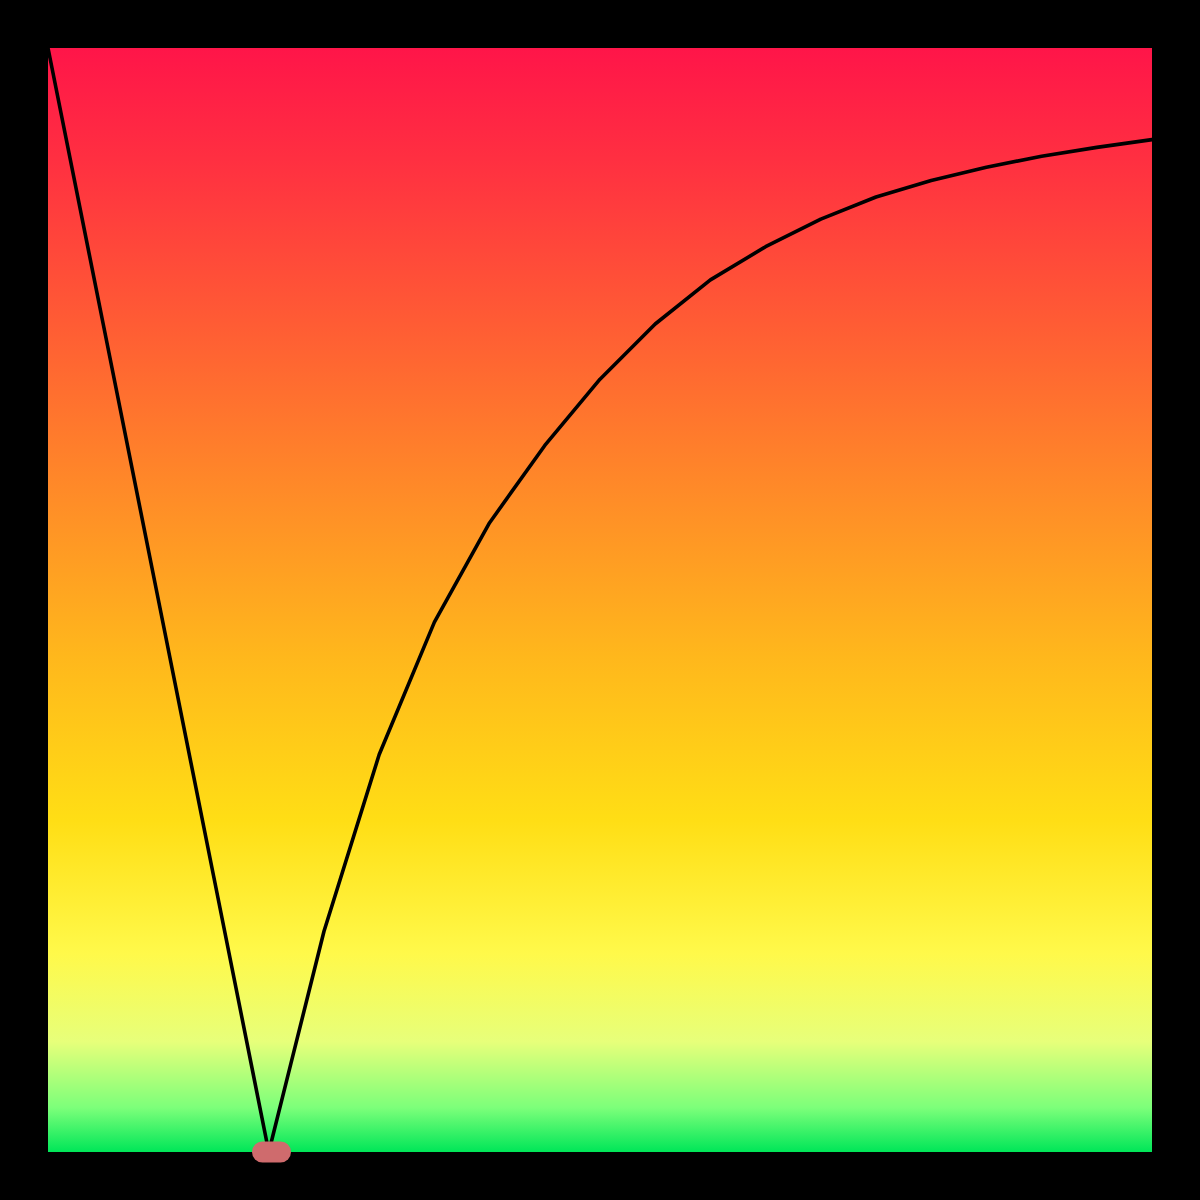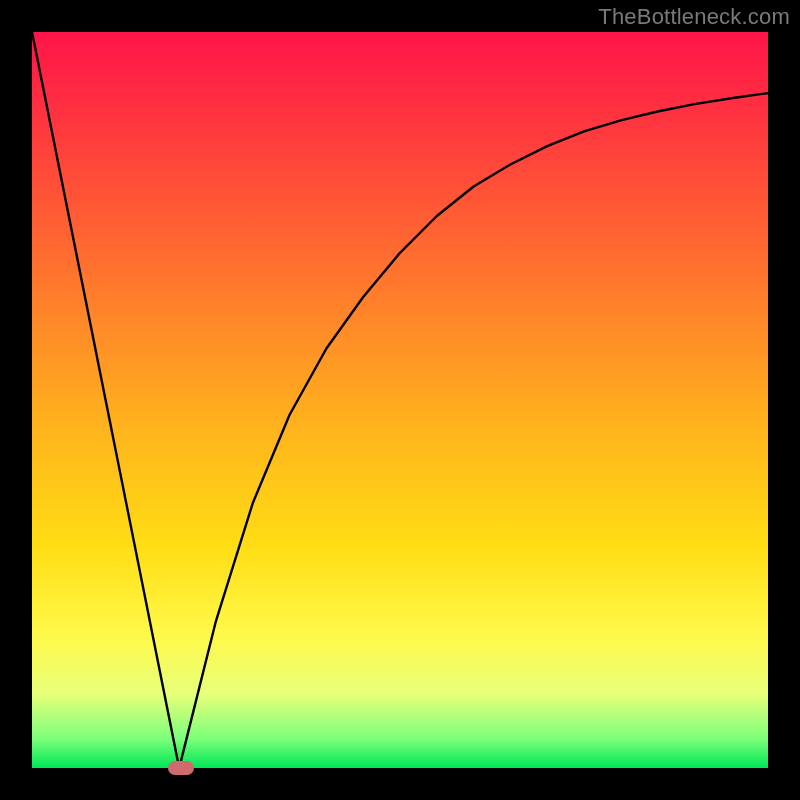--- a/index.html
+++ b/index.html
@@ -66,15 +66,14 @@
 
 <div class="frame">
 
   <div class="plot">
     <svg viewBox="0 0 736 736" preserveAspectRatio="none">
       <path id="curve-path" fill="none" stroke="#000" stroke-width="2.4" stroke-linejoin="round" stroke-linecap="round" d="M0.00 0.00 L36.80 184.00 L73.60 368.00 L110.40 552.00 L132.48 662.40 L139.84 699.20 L147.20 736.00 L147.20 736.00 L161.92 677.12 L184.00 588.80 L220.80 471.04 L257.60 382.72 L294.40 316.48 L331.20 264.96 L368.00 220.80 L404.80 184.00 L441.60 154.56 L478.40 132.48 L515.20 114.08 L552.00 99.36 L588.80 88.32 L625.60 79.49 L662.40 72.13 L699.20 66.24 L736.00 61.09"></path>
     </svg>
     <div id="marker" class="marker" style="left: 136.16px; top: 729px; width: 25.76px; height: 14px;"></div>
   </div>
 
-  <div class="watermark">TheBottleneck.com</div>
 
 </div>
 
 </body></html>

